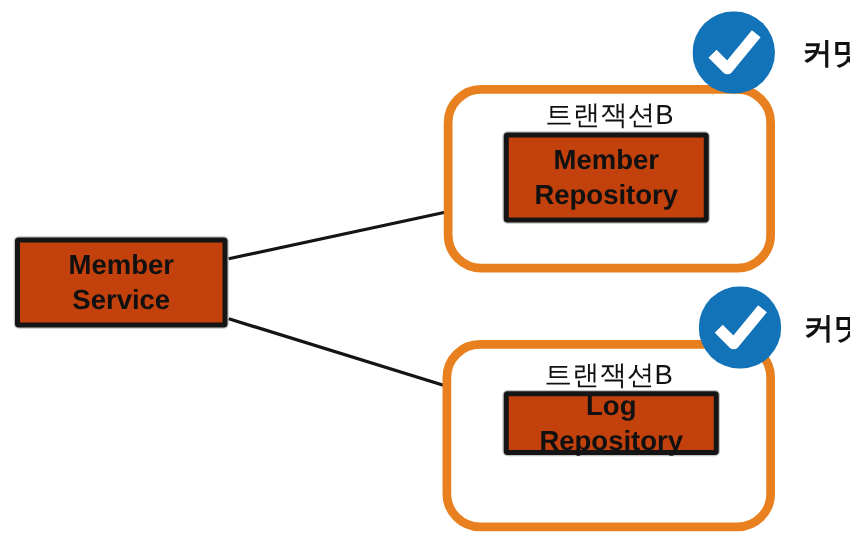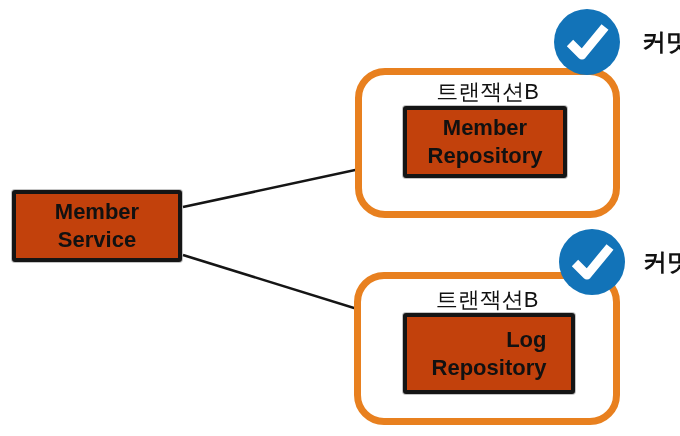--- a/index.html
+++ b/index.html
@@ -53,21 +53,21 @@
     color: #111;
   }
   .tx-box.b .tx-title { top: 4px; }
   .tx-box.c .tx-title { top: 8px; }
 
   .repo-box {
     font-size: 22px;
     line-height: 28px;
   }
   .repo-box.member { left: 403px; top: 106px; width: 164px; height: 72px; }
-  .repo-box.log    { left: 403px; top: 313px; width: 172px; height: 81px; text-align: right; }
+  .repo-box.log    { left: 403px; top: 313px; width: 172px; height: 51px; }
 
   
   .badge {
     position: absolute;
     display: flex;
     align-items: center;
     height: 66px;
   }
   .badge.b { left: 554px; top: 9px;   gap: 22px; }
   .badge.c { left: 559px; top: 229px; gap: 18px; }

